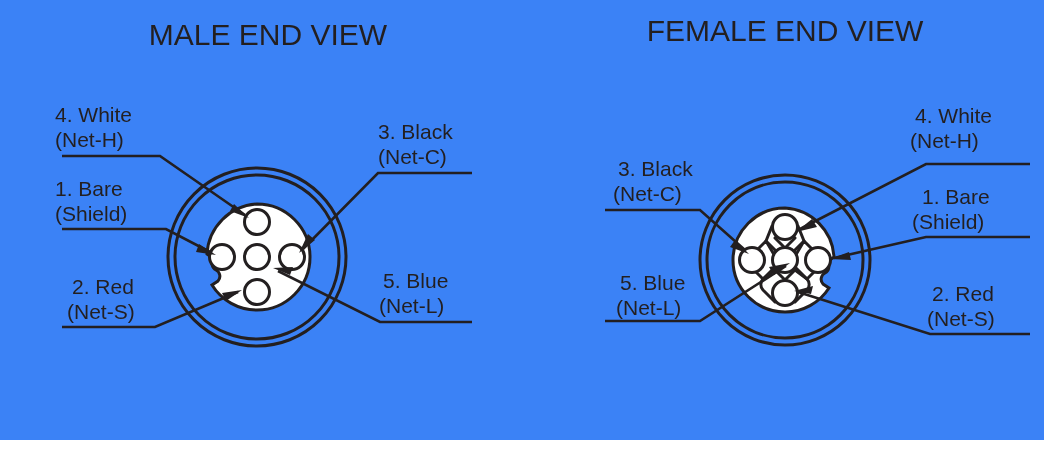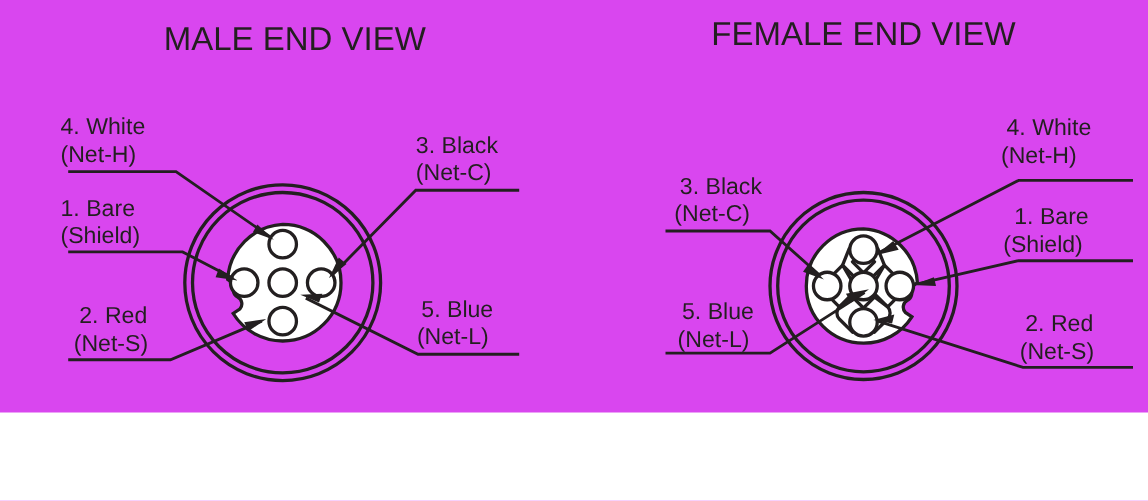--- a/index.html
+++ b/index.html
@@ -10,22 +10,22 @@
   body {
     width: 1044px;
     height: 455px;
     font-family: "Liberation Sans", sans-serif;
     color: #231f20;
     overflow: hidden;
   }
   #diagram-root {
     position: relative;
     width: 1044px;
-    height: 375px;
-    background: #d946ef;
+    height: 440px;
+    background: #3b82f6;
   }
   svg.stage {
     position: absolute;
     left: 0;
     top: 0;
     width: 1044px;
     height: 455px;
     display: block;
   }
   .view-title {

